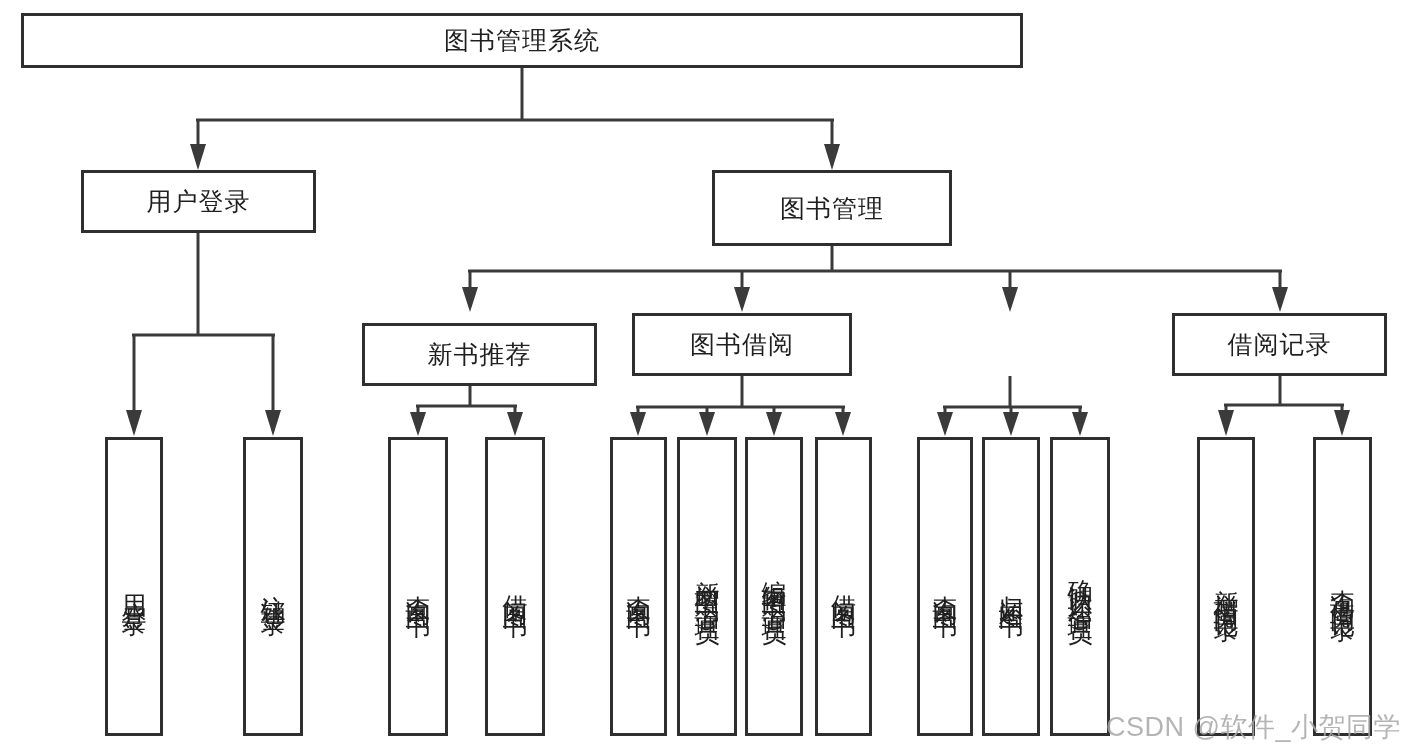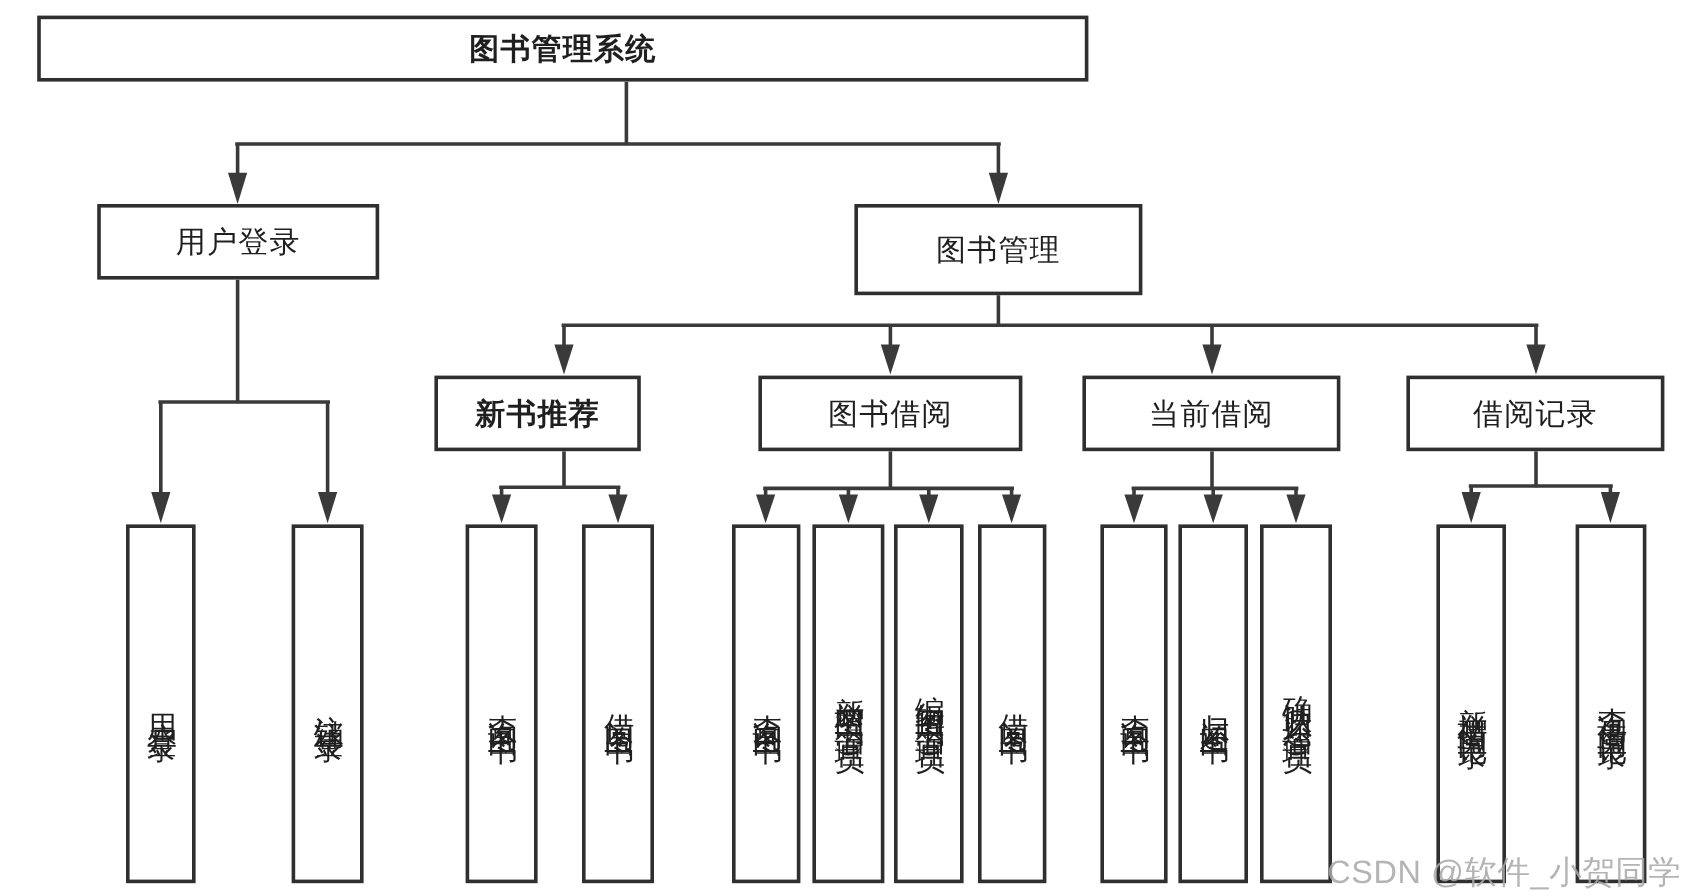--- a/index.html
+++ b/index.html
@@ -17,24 +17,24 @@
   }
   .leaf .vtext{
     writing-mode:vertical-rl;text-orientation:mixed;
     font-size:25px;letter-spacing:6px;line-height:1;color:#1f1f1f;
   }
   .watermark{
     position:absolute;right:4px;bottom:2px;z-index:6;
     font-size:27px;color:#a8a8a8;opacity:.85;letter-spacing:.5px;
   }
   
-  .n-root{left:31px;top:13px;width:876px;height:55px;font-weight:bold;}
+  .n-root{left:21px;top:13px;width:1002px;height:55px;}
   .n-user-login{left:81px;top:170px;width:235px;height:63px;}
   .n-book-mgmt{left:712px;top:170px;width:240px;height:76px;}
-  .n-new-book{left:362px;top:313px;width:172px;height:63px;font-weight:bold;}
+  .n-new-book{left:362px;top:323px;width:235px;height:63px;}
   .n-book-borrow{left:632px;top:313px;width:220px;height:63px;}
   .n-current-borrow{left:902px;top:313px;width:215px;height:63px;}
   .n-borrow-records{left:1172px;top:313px;width:215px;height:63px;}
   .leaf{top:437px;height:299px;}
   .l-ul-1{left:105px;width:58px;}
   .l-ul-2{left:243px;width:60px;}
   .l-nb-1{left:388px;width:60px;}
   .l-nb-2{left:485px;width:60px;}
   .l-bb-1{left:610px;width:57px;}
   .l-bb-2{left:677px;width:60px;}
@@ -137,23 +137,20 @@
   <div class="node n-book-mgmt">
     <span>图书管理</span>
   </div>
 
   <div class="node n-new-book">
     <span>新书推荐</span>
   </div>
   <div class="node n-book-borrow">
     <span>图书借阅</span>
   </div>
-  <div class="node n-current-borrow">
-    <span>当前借阅</span>
-  </div>
   <div class="node n-borrow-records">
     <span>借阅记录</span>
   </div>
 
   <div class="node leaf l-ul-1">
     <span class="vtext">用户登录</span>
   </div>
   <div class="node leaf l-ul-2">
     <span class="vtext">注销登录</span>
   </div>

